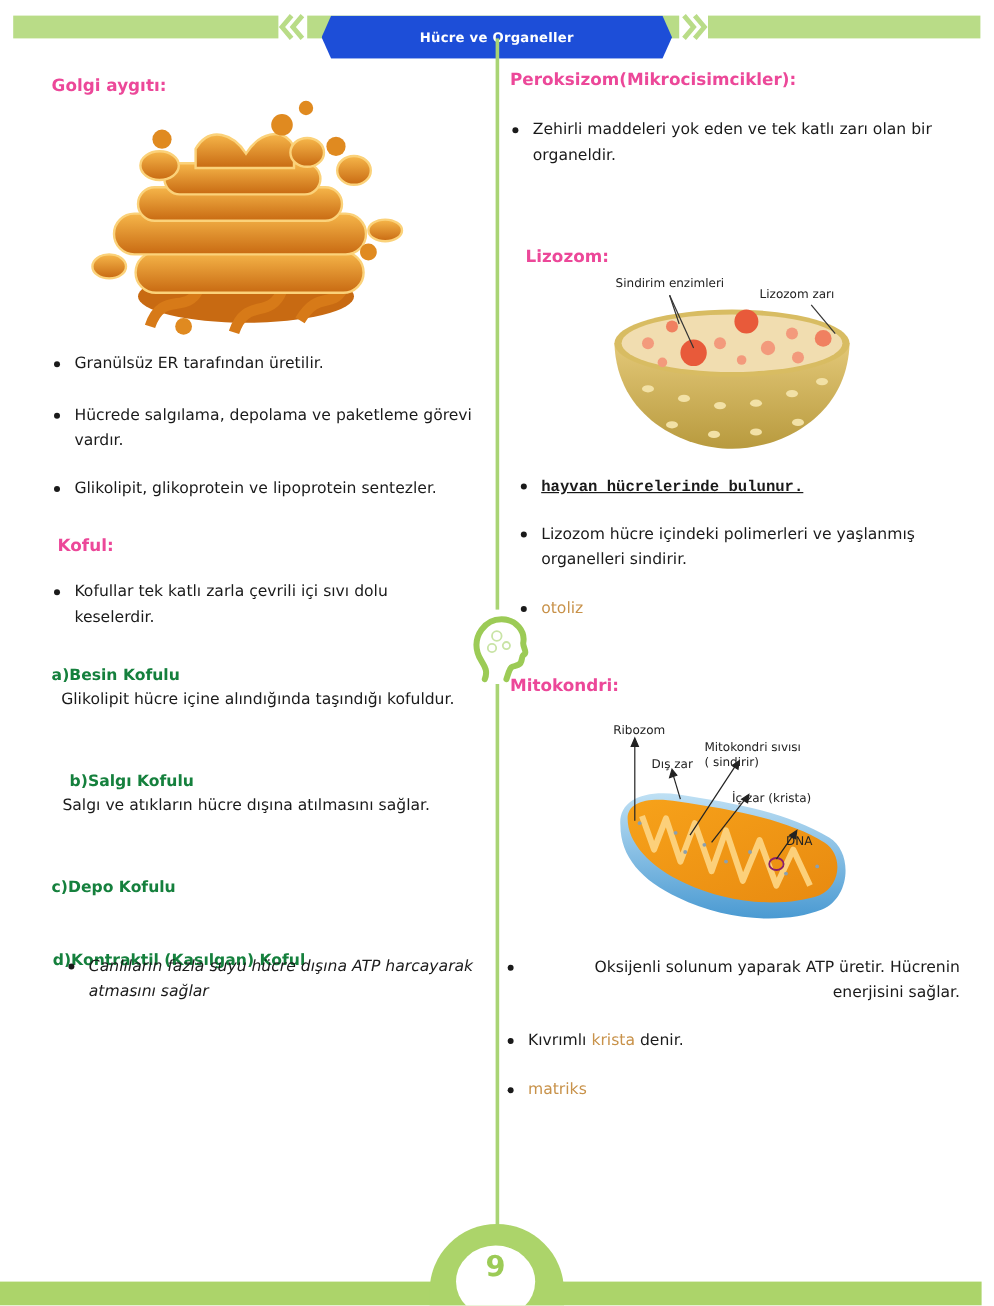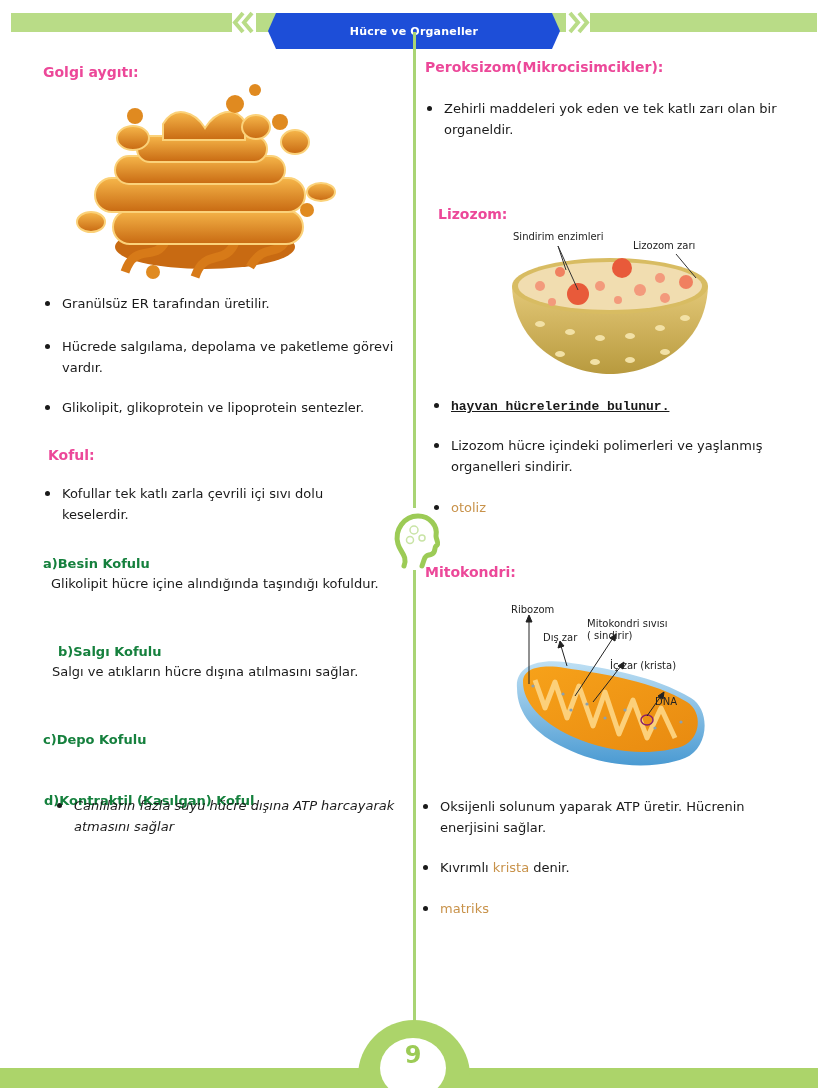--- a/index.html
+++ b/index.html
@@ -249,21 +249,21 @@
     </g>
   </svg>
   <span class="fig-label" style="left:6px;top:6px;">Ribozom</span>
   <span class="fig-label" style="left:38px;top:34px;">Dış zar</span>
   <span class="fig-label" style="left:82px;top:20px;">Mitokondri sıvısı</span>
   <span class="fig-label" style="left:82px;top:32px;">( sindirir)</span>
   <span class="fig-label" style="left:88px;top:62px;margin-left:17px;">İç zar (krista)</span>
   <span class="fig-label" style="left:150px;top:98px;">DNA</span>
 </div>
 
-<div class="bullet" style="left:421px;top:796px;width:360px;">Oksijenli solunum yaparak ATP üretir. Hücrenin enerjisini sağlar.</div>
+<div class="bullet" style="left:421px;top:796px;width:360px;text-align:right;">Oksijenli solunum yaparak ATP üretir. Hücrenin enerjisini sağlar.</div>
 <div class="bullet" style="left:421px;top:857px;width:360px;">
   <span>Kıvrımlı </span><span class="hl">krista</span><span> denir.</span>
 </div>
 <div class="bullet" style="left:421px;top:898px;width:360px;">
   <span class="hl">matriks</span>
 </div>
 
 <div class="bottom-bar"></div>
 <div class="page-bump"></div>
 <div class="page-circle">

